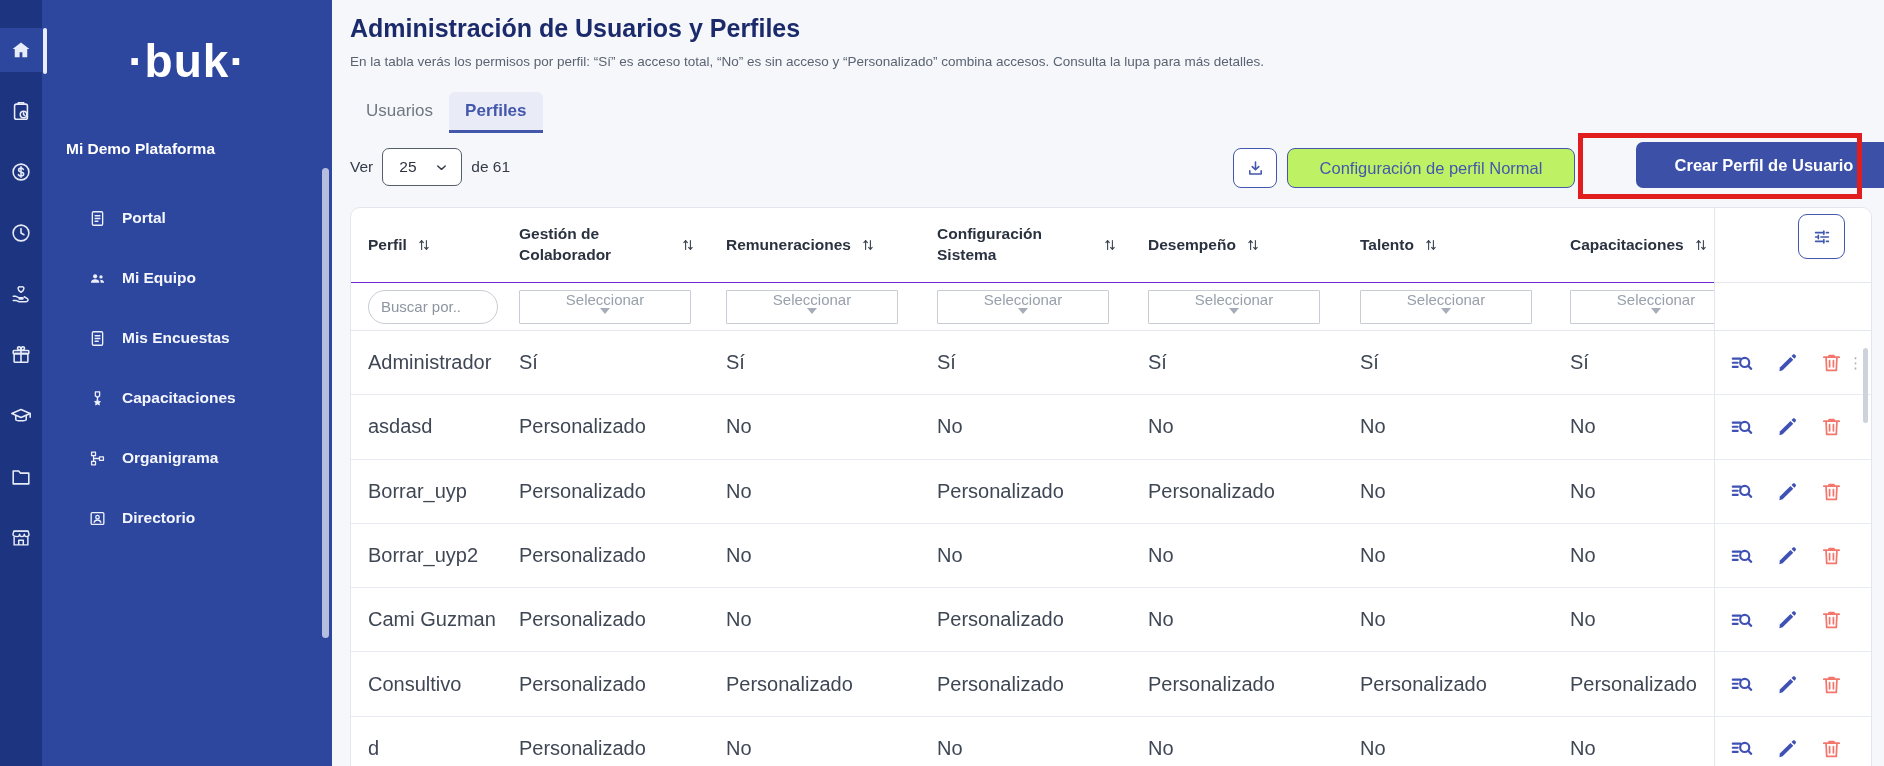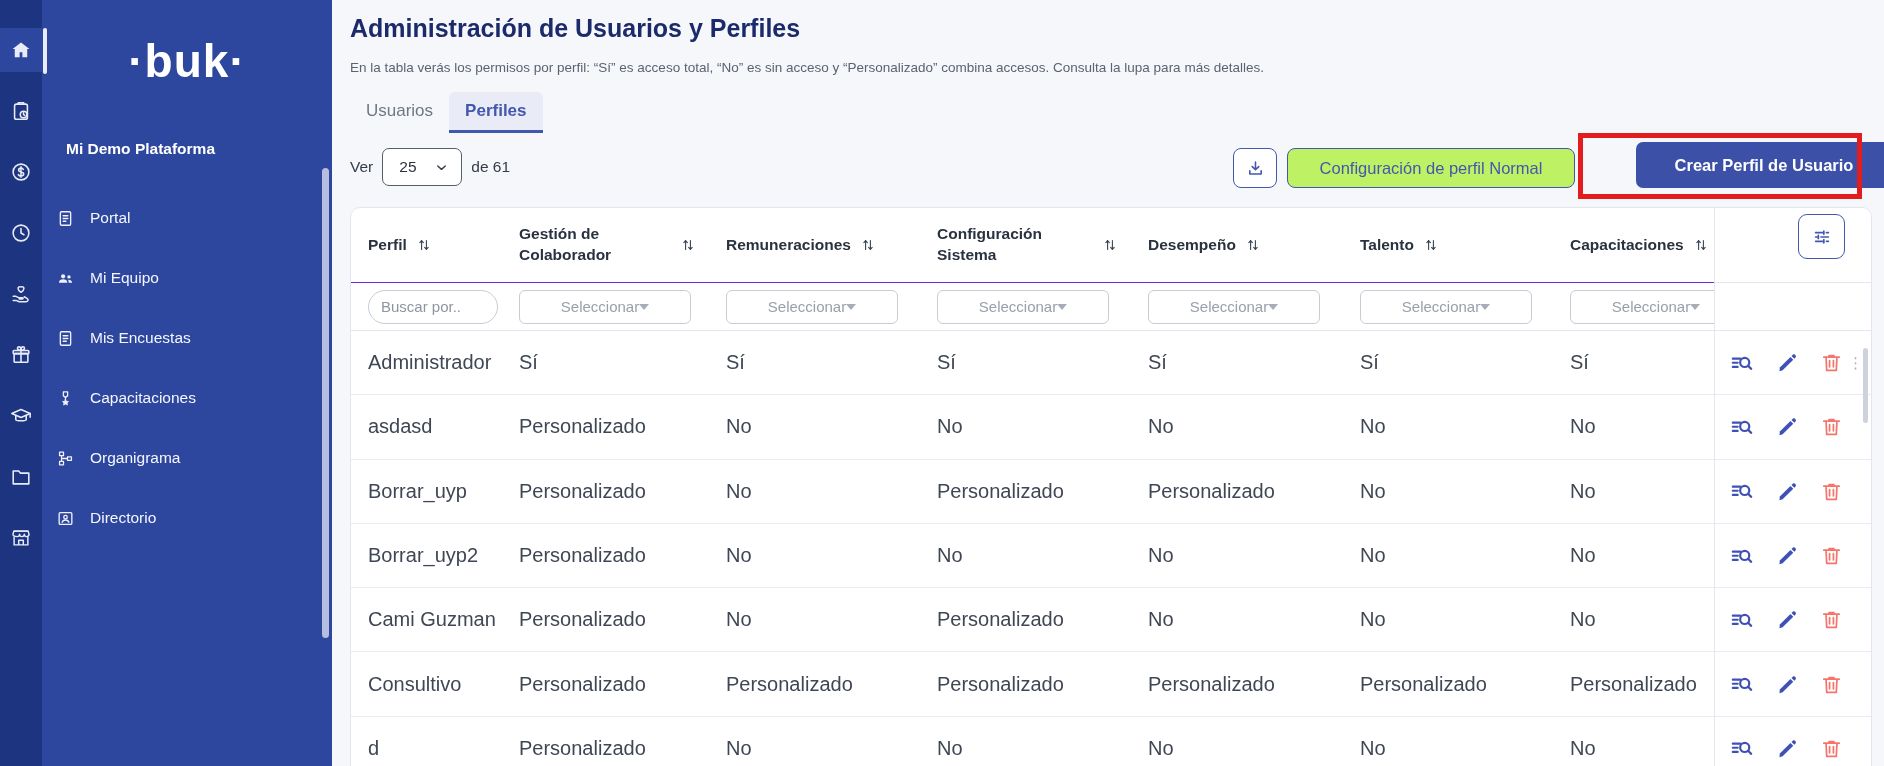--- a/index.html
+++ b/index.html
@@ -25,31 +25,31 @@
   .side-panel { position:absolute; left:42px; top:0; width:290px; height:766px;
                 background:var(--sidebar-panel, #2e479e); color:#fff; z-index:4; }
   .side-indicator { position:absolute; left:1px; top:28px; width:4px; height:46px;
                     background:rgba(255,255,255,.9); border-radius:2px; }
   .side-scrollbar { position:absolute; right:3px; top:168px; width:7px; height:470px;
                     background:rgba(206,212,234,.85); border-radius:4px; }
   .brand { margin-top:34px; text-align:center; font-size:46px; font-weight:600;
            letter-spacing:1px; color:#fff; }
   .workspace { margin:52px 0 0 24px; font-size:15.5px; font-weight:700; }
   .menu { margin-top:30px; }
-  .menu-item { height:60px; display:flex; align-items:center; padding-left:14px; gap:15px;
-               cursor:pointer; }
+  .menu-item { height:60px; display:flex; align-items:center; padding-left:46px; gap:15px;
+               cursor:pointer;font-weight:bold; }
   .menu-item .icn { color:#eef1fb; }
   .menu-item .icn svg { width:19px; height:19px; }
   .menu-label { font-size:15.5px; color:#f4f6fd; }
 
   
   .main { position:absolute; left:332px; top:0; right:0; height:766px; }
   .page-title { position:absolute; left:18px; top:14px; font-size:25px; font-weight:700;
                 color:var(--title, #1b2a6b); }
-  .page-subtitle { position:absolute; left:18px; top:60px; font-size:13.5px; color:#5a6372; }
+  .page-subtitle { position:absolute; left:18px; top:54px; font-size:13.5px; color:#5a6372; }
 
   .tabs { position:absolute; left:18px; top:92px; display:flex; height:41px; }
   .tab { padding:0 16px; display:flex; align-items:center; font-size:17px; color:#6f7782;
          cursor:pointer; border-bottom:3px solid transparent; }
   .tab.active { color:var(--accent-text, #4357ad); background:var(--tab-active-bg, #e9ebf7);
                 border-radius:6px 6px 0 0; border-bottom:3px solid var(--accent-text, #4357ad);
                 font-weight:600; }
 
   .ver-group { position:absolute; left:18px; top:147px; display:flex; align-items:center;
                gap:9px; height:40px; font-size:15.5px; color:#343c49; }
@@ -87,23 +87,23 @@
   .hcell.wide .hlabel { max-width:118px; }
   .sort { margin-left:9px; color:#3b4552; cursor:pointer; flex:none; }
   .sort svg { width:16px; height:16px; }
   .hcell.wide .sort { margin-left:auto; margin-right:22px; }
 
   .tfilter { height:48px; border-bottom:1px solid #e4e7ee; align-items:center; }
   .f-search { width:130px; height:34px; border:1.5px solid #c8ccd4; border-radius:17px;
               padding:0 12px; font-size:15px; color:#3c4452; outline:none;
               font-family:"Liberation Sans", sans-serif; }
   .f-search::placeholder { color:#8d95a0; }
-  .f-select { width:172px; height:34px; border:1.5px solid #c8ccd4; border-radius:6px;
-              background:#fff; display:flex; align-items:center; justify-content:center;
-              padding:0 12px; cursor:pointer; }
+  .f-select { width:172px; height:34px; border:1.5px solid #c8ccd4; border-radius:1px;
+              background:#fff; display:flex; align-items:center; justify-content:flex-start;
+              padding:0 12px; cursor:pointer;flex-direction:column; }
   .f-select span { font-size:15px; color:#98a0ab; }
   .caret { width:0; height:0; border-left:5px solid transparent; border-right:5px solid transparent;
            border-top:6px solid #a7adb8; }
 
   .trow { height:64.3px; border-bottom:1px solid #e8ebf1; align-items:center; }
   .tcell { font-size:20px; color:#3f4755; padding-right:10px; }
 
   
   .actions-panel { position:absolute; top:0; right:0; bottom:0; width:157px; background:#fff;
                    border-left:1px solid #e4e7ee; }

